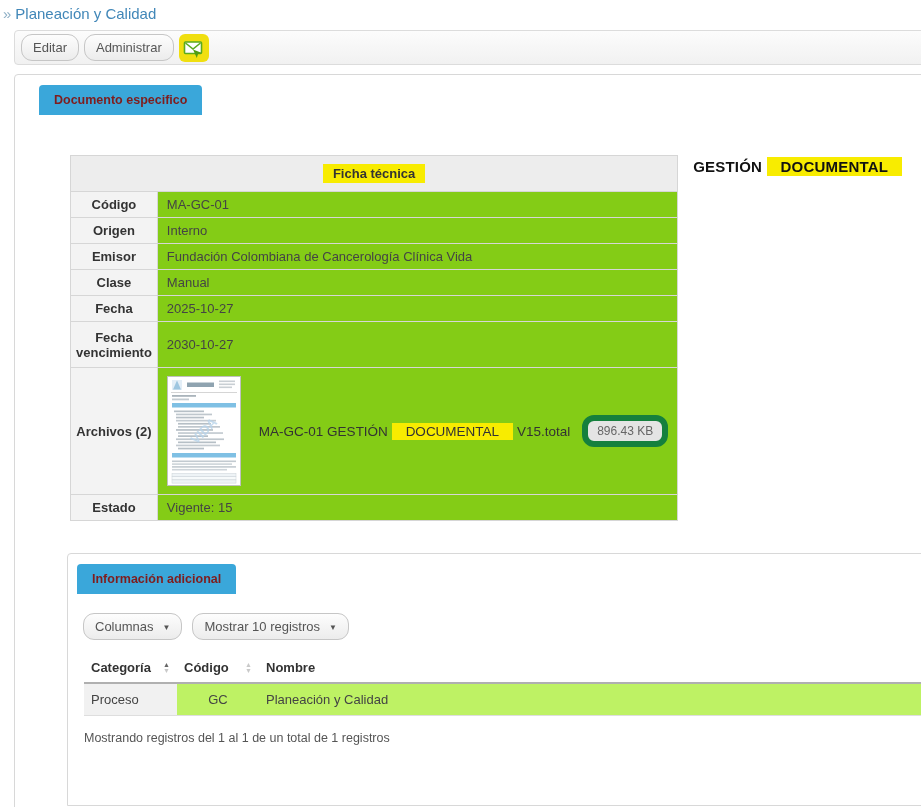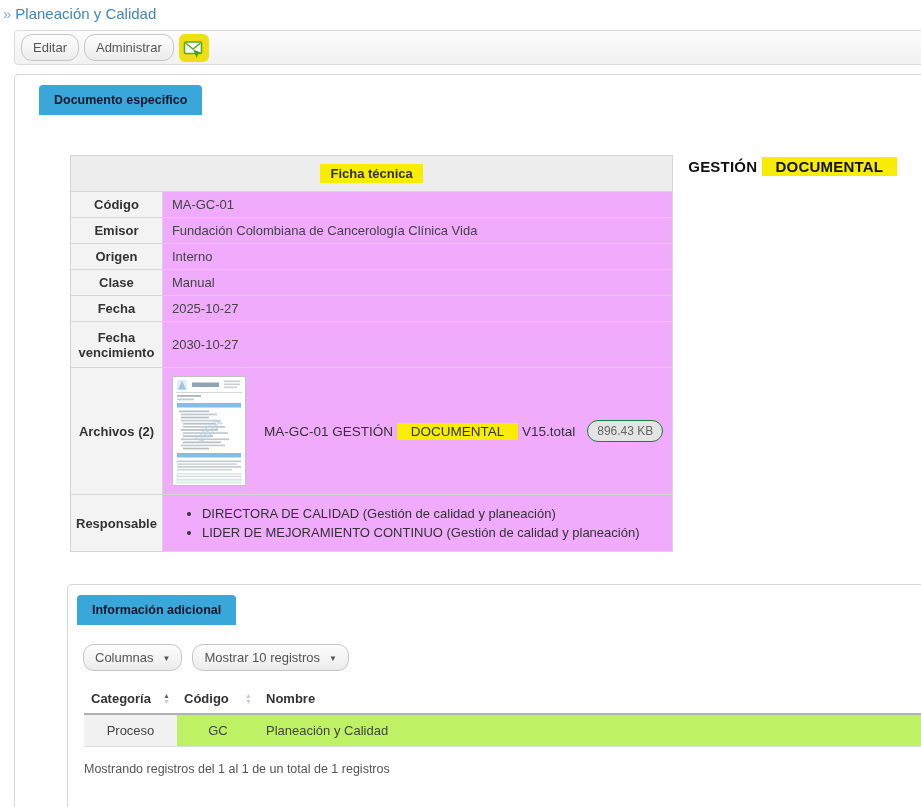--- a/index.html
+++ b/index.html
@@ -25,59 +25,59 @@
     border: 1px solid #c6c6c6; border-radius: 11px; cursor: pointer; white-space: nowrap;
   }
   .mail-btn { width:30px; height:28px; padding:0; border:none; background:none; cursor:pointer; }
   
   .panel {
     margin: 9px -8px 0 14px; height: 770px;
     border: 1px solid #d8d8d8; border-radius: 4px 0 0 0;
     background: #fff; padding: 10px 0 0 15px;
   }
   .tab {
-    display: inline-block; background:#3aa7da; color:#0f172a; font-weight:bold;
+    display: inline-block; background:#3aa7da; color:#7f1d1d; font-weight:bold;
     font-size: 12.5px; padding: 8px 15px; border-radius: 4px 4px 0 0;
     margin-left: 9px; cursor: pointer;
   }
   
   .content-row { display:flex; align-items:flex-start; margin-top: 40px; }
   .ficha-table { border-collapse: collapse; width: 588px; margin-left: 40px; font-size: 13px; color:#444; }
   .ficha-table th, .ficha-table td { border: 1px solid #d6d6d6; }
   .title-cell { background:#ededed; text-align:center; padding: 4px; height: 36px; }
   .title-hl { background:#f8ec00; font-weight:bold; color:#333; padding: 2px 10px; font-size: 13px; }
   .lbl { width: 86px; background:#f3f3f3; font-weight:bold; text-align:center; color:#333; padding: 5px 5px; font-size: 13px; }
-  .val { padding: 5px 9px; background:#f0abfc; }
+  .val { padding: 5px 9px; background:#84cc16; }
   .doc-heading { margin: 3px 0 0 15px; font-size: 15px; font-weight: bold; color:#111; white-space: nowrap; letter-spacing: .2px; }
   .hl { background:#f8ec00; padding: 1px 14px; }
   
   .file-entry { display:flex; align-items:center; gap: 18px; padding: 3px 0; cursor: pointer; }
   .thumb { flex: 0 0 auto; line-height: 0; }
   .file-name { font-size: 13.5px; color:#333; white-space: nowrap; }
   .size-badge {
-    display:inline-block; background:#e4e4e4; border:1px solid #15803d; border-radius: 12px;
+    display:inline-block; background:#e4e4e4; border:6px solid #15803d; border-radius: 12px;
     padding: 3px 9px; font-size: 12px; color:#666; margin-left: 12px; vertical-align: 1px;
   }
   .resp-list { margin: 6px 0 6px 12px; padding-left: 18px; }
   .resp-list li { margin: 4px 0; font-size: 13px; color:#333; }
   
   .info-panel {
     margin: 32px -8px 0 37px; border: 1px solid #d8d8d8; border-radius: 4px 0 0 0;
     padding: 10px 0 60px 0; background:#fff;
   }
   .controls { margin: 19px 0 0 15px; display:flex; gap: 10px; }
   .caret { font-size: 8px; color:#555; margin-left: 9px; position:relative; top:1px; }
   .data-table { border-collapse: collapse; margin: 13px 0 0 16px; width: calc(100% - 16px); font-size: 13px; }
   .data-table th {
     text-align: left; font-weight: bold; color:#333; padding: 7px 7px;
     border-bottom: 2px solid #b0b0b0; cursor: pointer; font-size: 13px;
   }
   .th-cat { width: 93px; } .th-cod { width: 82px; }
   .data-table td { padding: 8px 7px; border-bottom: 1px solid #dedede; background:#bef264; color:#444; }
-  .td-cat { background:#f1f1f1 !important; text-align:center; }
+  .td-cat { background:#f1f1f1 !important; }
   .td-cod { text-align:center; }
   .sort-stack { float: right; display:flex; flex-direction:column; font-size: 7px; line-height: 6px; color:#c9c9c9; margin: 2px 0 0 6px; }
   .sort-stack .active { color:#666; }
   .footer-text { margin: 15px 0 0 16px; font-size: 12.5px; color:#555; }
 </style>
 </head>
 <body>
 
 <div class="breadcrumb">
   <span class="chev">»</span><span class="crumb">Planeación y Calidad</span>
@@ -107,26 +107,26 @@
           <tr>
         <th class="title-cell" colspan="2">
           <span class="title-hl">Ficha técnica</span>
         </th>
       </tr>
       <tr>
         <td class="lbl">Código</td>
         <td class="val">MA-GC-01</td>
       </tr>
       <tr>
+        <td class="lbl">Origen</td>
+        <td class="val">Interno</td>
+      </tr>
+      <tr>
         <td class="lbl">Emisor</td>
         <td class="val">Fundación Colombiana de Cancerología Clínica Vida</td>
-      </tr>
-      <tr>
-        <td class="lbl">Origen</td>
-        <td class="val">Interno</td>
       </tr>
       <tr>
         <td class="lbl">Clase</td>
         <td class="val">Manual</td>
       </tr>
       <tr>
         <td class="lbl">Fecha</td>
         <td class="val">2025-10-27</td>
       </tr>
       <tr style="height:46px;margin-top:20px;">
@@ -173,27 +173,22 @@
                 <rect x="5" y="100.7" width="64" height="3.2" fill="#f7fafb" stroke="#c9d2d8" stroke-width="0.5"></rect>
                 <rect x="5" y="103.9" width="64" height="3.2" fill="#eef3f6" stroke="#c9d2d8" stroke-width="0.5"></rect>
               </svg>
             </span>
             <span class="file-name"><span>MA-GC-01 GESTIÓN </span><span class="hl">DOCUMENTAL</span><span> V15.total</span><span class="size-badge">896.43 KB</span>
             </span>
           </div>
         </td>
       </tr>
       <tr>
-        <td class="lbl">Responsable</td>
-        <td class="val">
-          <ul class="resp-list">
-            <li>DIRECTORA DE CALIDAD (Gestión de calidad y planeación)</li>
-            <li>LIDER DE MEJORAMIENTO CONTINUO (Gestión de calidad y planeación)</li>
-          </ul>
-        </td>
+        <td class="lbl">Estado</td>
+        <td class="val">Vigente: 15</td>
       </tr>
     </tbody>
       </table>
 
     <div class="doc-heading"><span>GESTIÓN </span><span class="hl">DOCUMENTAL</span>
     </div>
   </div>
 
   
   <div class="info-panel">

